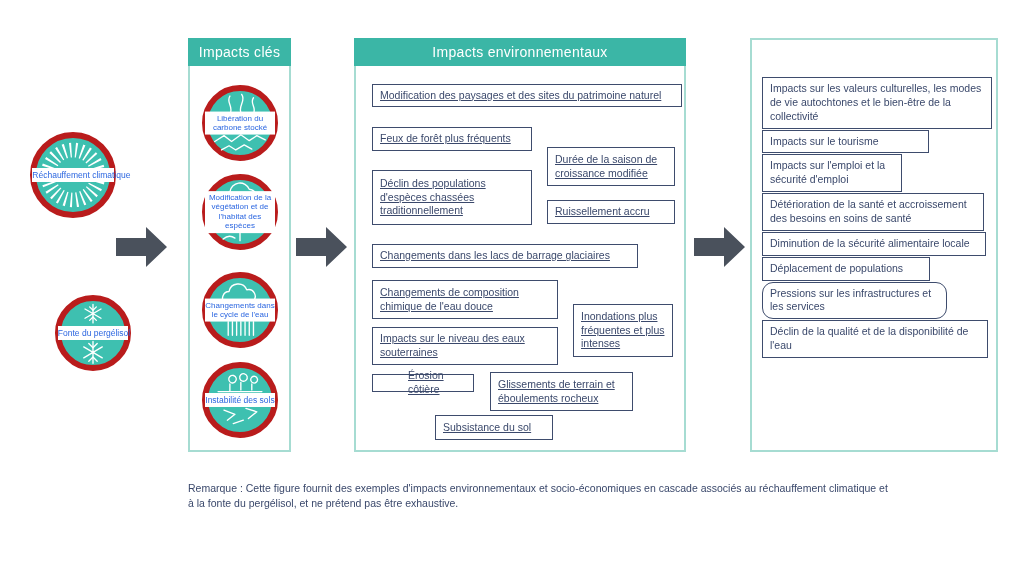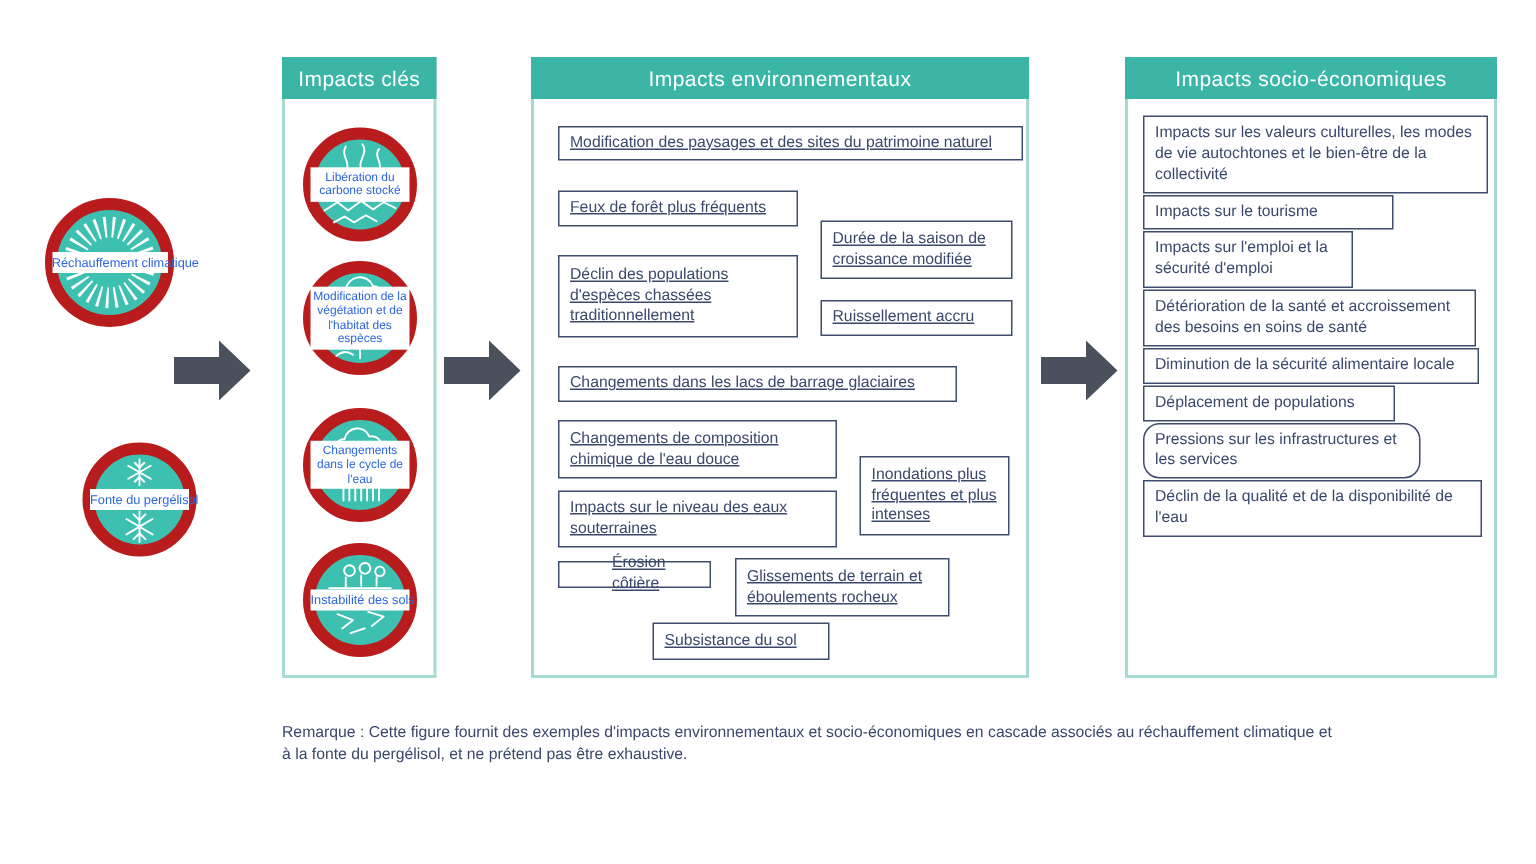--- a/index.html
+++ b/index.html
@@ -43,21 +43,21 @@
   .socio-content {
     position:absolute; top:28px; left:0; right:0; bottom:0;
     padding:9px 10px; display:flex; flex-direction:column; gap:1px;
   }
   .sb0 { width:230px; } .sb1 { width:167px; } .sb2 { width:140px; } .sb3 { width:222px; }
   .sb4 { width:224px; } .sb5 { width:168px; } .sb6 { width:185px;border-radius:11px; } .sb7 { width:226px; }
 
   
   .circle {
     position:absolute; border-radius:50%;
-    background:#3EC0B0; border:8px solid #b91c1c;
+    background:#3EC0B0; border:6px solid #b91c1c;
   }
   .circle svg { position:absolute; left:0; top:0; width:100%; height:100%; }
   .band {
     position:absolute; left:-5%; width:110%; top:50%; transform:translateY(-50%);
     background:#fff; color:#2B66E0; text-align:center;
     font-size:8px; line-height:1.18; padding:2px 0; z-index:2;
   }
   .band.one-line { white-space:nowrap; font-size:8.5px; }
   .c-sun  { left:30px; top:132px; width:86px; height:86px; }
   .c-snow { left:35px; top:295px; width:76px; height:76px;margin-left:20px; }
@@ -179,21 +179,20 @@
     <div class="box eb5">Changements dans les lacs de barrage glaciaires</div>
     <div class="box eb6">Changements de composition chimique de l'eau douce</div>
     <div class="box eb7">Inondations plus fréquentes et plus intenses</div>
     <div class="box eb8">Impacts sur le niveau des eaux souterraines</div>
     <div class="box eb9">Érosion côtière</div>
     <div class="box eb10">Glissements de terrain et éboulements rocheux</div>
     <div class="box eb11">Subsistance du sol</div>
   </div>
 
   <div class="panel socio-panel">
-    <div class="panel-header">Impacts socio-économiques</div>
     <div class="socio-content">
       <div class="box sb0">Impacts sur les valeurs culturelles, les modes de vie autochtones et le bien-être de la collectivité</div>
       <div class="box sb1">Impacts sur le tourisme</div>
       <div class="box sb2">Impacts sur l'emploi et la sécurité d'emploi</div>
       <div class="box sb3">Détérioration de la santé et accroissement des besoins en soins de santé</div>
       <div class="box sb4">Diminution de la sécurité alimentaire locale</div>
       <div class="box sb5">Déplacement de populations</div>
       <div class="box sb6">Pressions sur les infrastructures et les services</div>
       <div class="box sb7">Déclin de la qualité et de la disponibilité de l'eau</div>
     </div>

